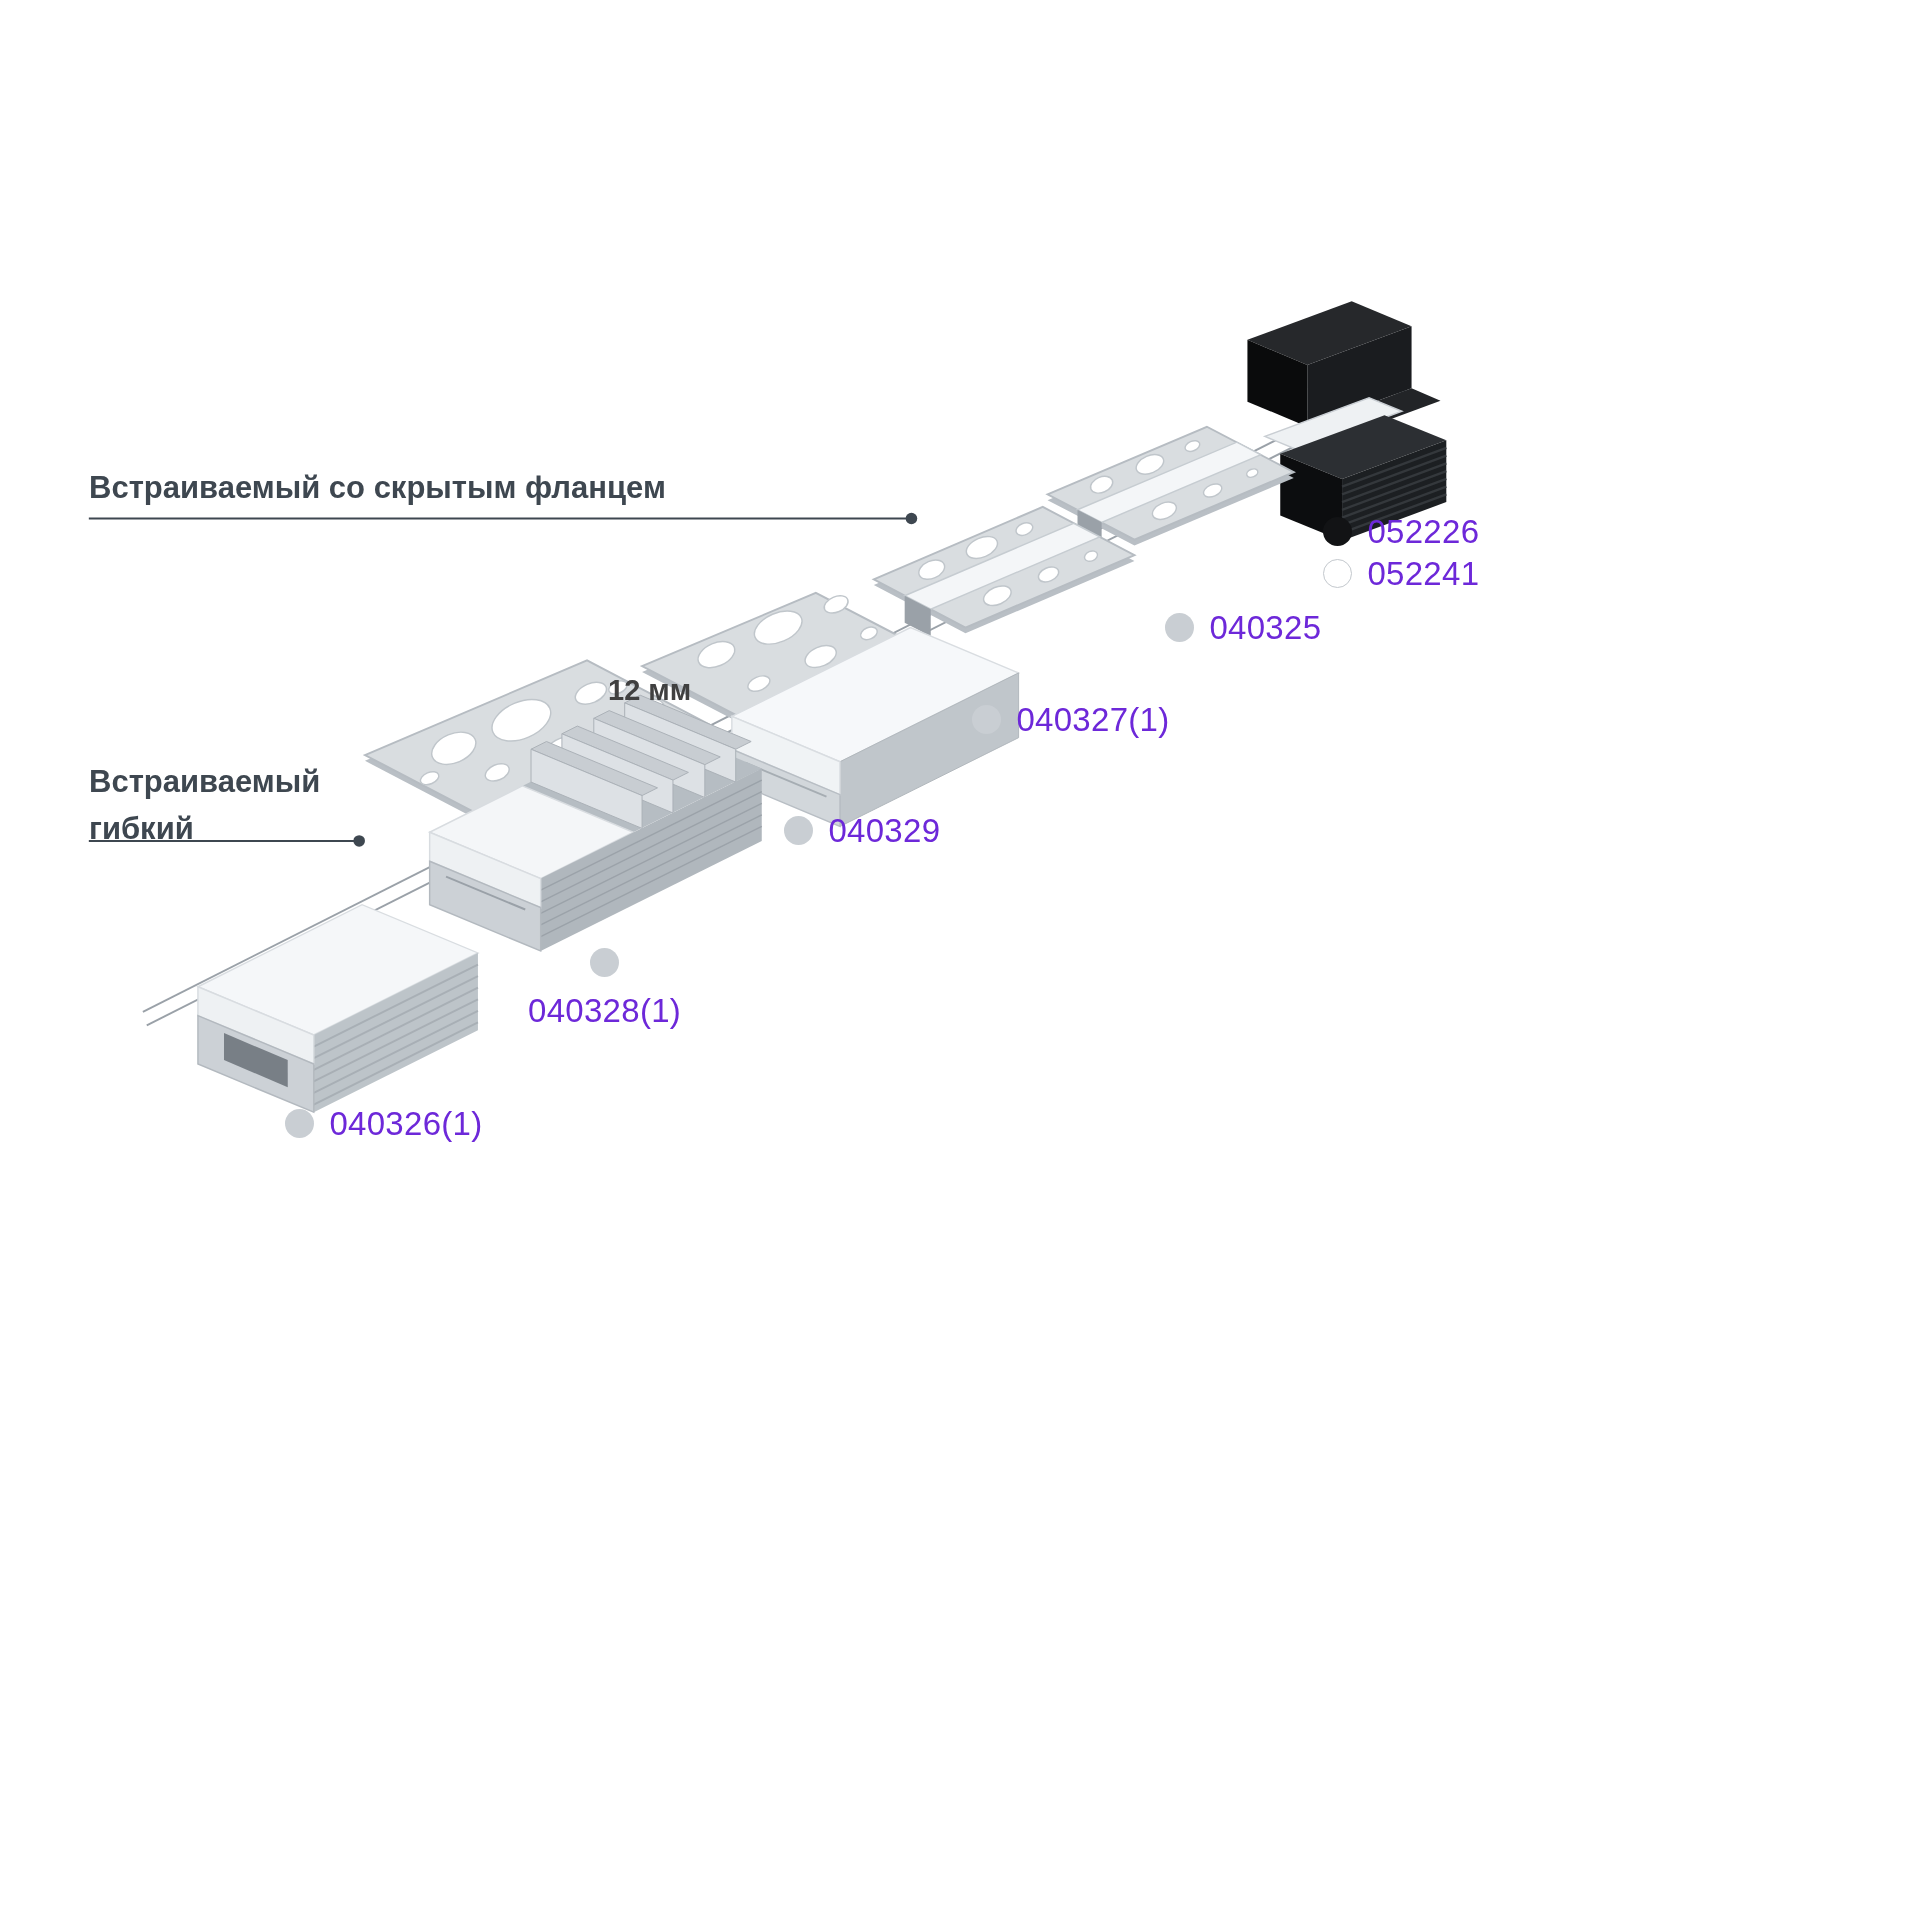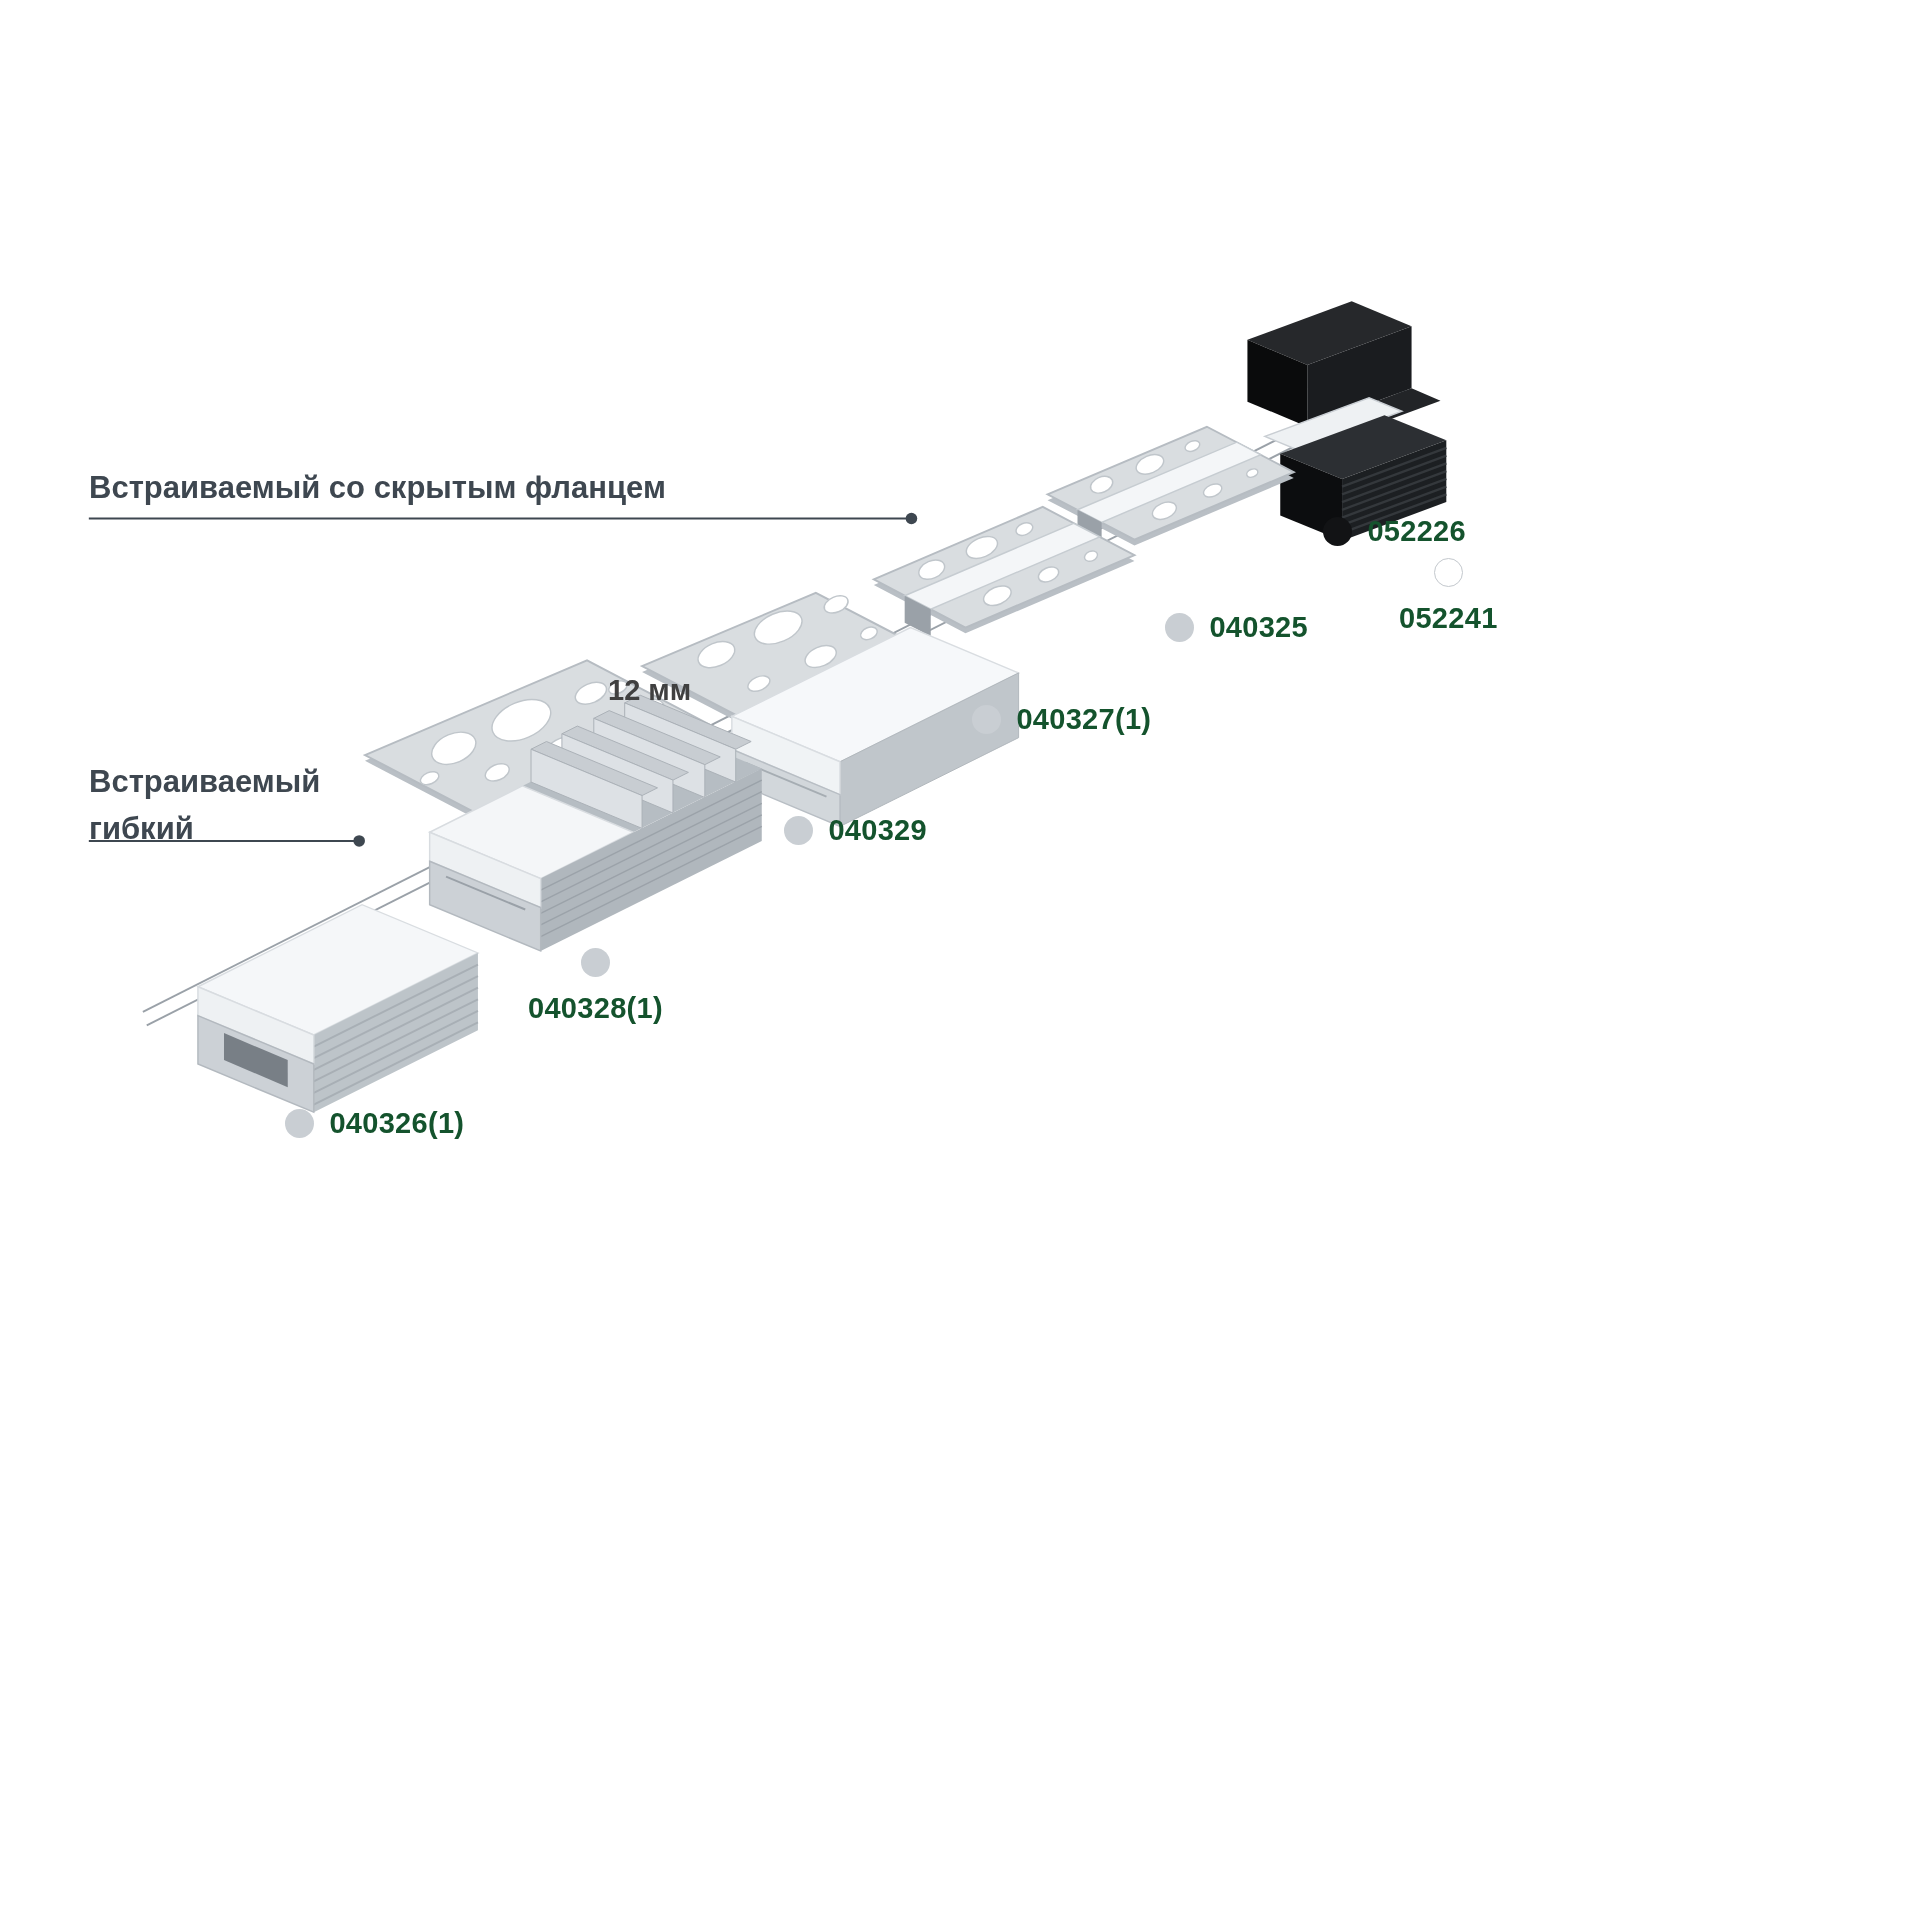--- a/index.html
+++ b/index.html
@@ -36,24 +36,24 @@
   }
   .dot{
     width:29px;height:29px;border-radius:50%;
     flex:0 0 auto;
     box-sizing:border-box;
   }
   .dot-gray{background:#c9ced3;}
   .dot-black{background:#121315;}
   .dot-white{background:#ffffff;border:1.9px solid #c3c8cd;}
   .code{
-    font-size:29px;
-    font-weight:700;
+    font-size:33px;
+    font-weight:400;
     letter-spacing:0.3px;
-    color:#14532d;
+    color:#6d28d9;
     white-space:nowrap;
   }
 </style>
 </head>
 <body>
 
 <div class="canvas">
 
   <svg class="illustration" viewBox="0 0 2000 2000">
 
@@ -225,21 +225,21 @@
     <span>гибкий</span>
   </div>
 
   <div class="dim-label" style="left:608px; top:674px;">12 мм</div>
 
   <div class="legend-item" style="left:1323px; top:516px;">
     <span class="dot dot-black"></span>
     <span class="code">052226</span>
   </div>
 
-  <div class="legend-item" style="left:1399px; top:558px;flex-direction:column;">
+  <div class="legend-item" style="left:1323px; top:558px;">
     <span class="dot dot-white"></span>
     <span class="code">052241</span>
   </div>
 
   <div class="legend-item" style="left:1165px; top:612px;">
     <span class="dot dot-gray"></span>
     <span class="code">040325</span>
   </div>
 
   <div class="legend-item" style="left:972px; top:704px;">

